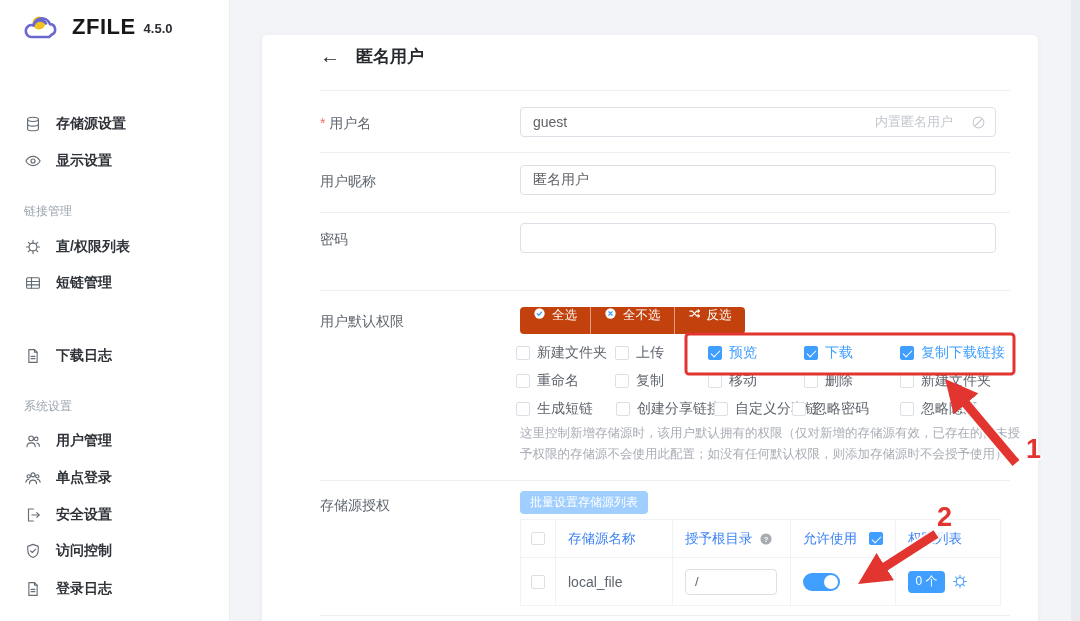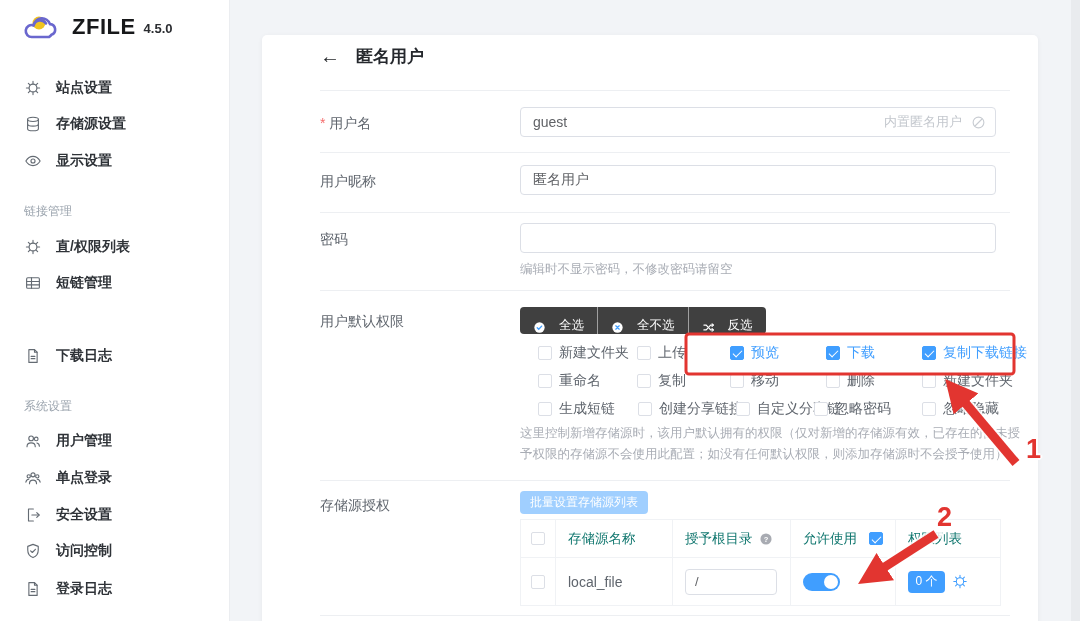--- a/index.html
+++ b/index.html
@@ -22,44 +22,44 @@
   .card { position:absolute; left:32px; top:35px; width:776px; height:640px; background:#fff; border-radius:5px; box-shadow:0 1px 5px rgba(0,0,0,.05); }
   .card-head { position:absolute; left:58px; top:10px; display:flex; align-items:center; gap:16px; }
   .back { font-size:20px; font-weight:700; color:#1d2024; cursor:pointer; }
   .page-title { font-size:17px; font-weight:700; color:#25282d; }
   .hr { position:absolute; left:58px; width:690px; height:1px; background:#edeff2; }
   .flabel { position:absolute; left:58px; font-size:14px; color:#5f656d; white-space:nowrap; }
   .req::before { content:"* "; color:#f56c6c; }
   .inp { position:absolute; left:258px; width:476px; height:30px; border:1px solid #dcdfe6; border-radius:4px; background:#fff; font-size:14px; color:#606266; padding:0 12px; font-family:inherit; outline:none; }
   .inp-wrap { position:absolute; left:258px; width:476px; height:30px; }
   .inp-wrap .inp { left:0; top:0; width:100%; }
-  .inp-suffix { position:absolute; right:10px; top:0; height:30px; display:flex; align-items:center; gap:9px; font-size:13px; color:#c3c7cd; pointer-events:none; }
+  .inp-suffix { position:absolute; right:10px; top:0; height:30px; display:flex; align-items:center; gap:18px; font-size:13px; color:#c3c7cd; pointer-events:none; }
   .help { position:absolute; left:258px; font-size:12.5px; color:#a9adb5; line-height:21px; }
 
   
   .btn-group { position:absolute; left:258px; top:272px; display:inline-flex; border-radius:4px; overflow:hidden; }
-  .pbtn { display:inline-flex; align-items:flex-end; gap:13px; height:27px; padding:0 13px; background:#404040; color:#fff; font-size:12.5px; border:none; cursor:pointer; font-family:inherit; }
+  .pbtn { display:inline-flex; align-items:flex-start; gap:6px; height:27px; padding:0 13px; background:#c2410c; color:#fff; font-size:12.5px; border:none; cursor:pointer; font-family:inherit; }
   .pbtn + .pbtn { border-left:1px solid rgba(255,255,255,.5); }
 
   
   .cb { position:relative; width:14px; height:14px; border:1px solid #dcdfe6; border-radius:2px; background:#fff; flex:0 0 14px; cursor:pointer; }
   .cb.checked { background:#409eff; border-color:#409eff; }
   .cb.checked::after { content:""; position:absolute; left:4px; top:1px; width:4px; height:8px; border:solid #fff; border-width:0 1.8px 1.8px 0; transform:rotate(45deg); }
-  .perm-row { position:absolute; left:276px; height:18px; width:500px;padding-left:14px; }
+  .perm-row { position:absolute; left:254px; height:18px; width:500px;padding-left:14px; }
   .perm-item { position:absolute; top:0; display:flex; align-items:center; gap:7px; font-size:14px; color:#5f656d; white-space:nowrap; cursor:pointer; }
   .perm-item.on { color:#409eff; }
   .perm-item.clip { max-width:104px; overflow:hidden; }
 
   
   .batch-btn { position:absolute; left:258px; top:456px; height:23px; padding:0 10px; background:#a0cfff; color:#fff; font-size:12px; border:none; border-radius:4px; cursor:pointer; font-family:inherit; }
   .stable { position:absolute; left:258px; top:484px; width:481px; border-top:1px solid #f0f2f5; }
   .trow { display:flex; border-bottom:1px solid #f0f2f5; }
   .tcell { border-right:1px solid #f0f2f5; display:flex; align-items:center; padding-left:12px; gap:6px; }
   .tcell:first-child { border-left:1px solid #f0f2f5; justify-content:center; padding-left:0; }
-  .thead .tcell { height:37px; font-size:13.5px; color:#0f766e; }
+  .thead .tcell { height:37px; font-size:13.5px; color:#3b82f6; }
   .tbody .tcell { height:47px; font-size:14px; color:#5f656d; }
   .c0{width:36px;} .c1{width:117px;} .c2{width:118px;} .c3{width:105px;gap:12px;} .c4{width:105px; border-right:1px solid #f0f2f5;}
   .mini-inp { width:92px; height:26px; border:1px solid #dcdfe6; border-radius:4px; font-size:13px; color:#606266; padding:0 9px; font-family:inherit; outline:none; }
   .switch { position:relative; width:37px; height:18px; border-radius:10px; background:#409eff; cursor:pointer; }
   .switch::after { content:""; position:absolute; right:2px; top:2px; width:14px; height:14px; border-radius:50%; background:#fff; }
   .count-badge { display:inline-flex; align-items:center; justify-content:center; min-width:37px; height:22px; background:#409eff; color:#fff; font-size:12px; border-radius:4px; cursor:pointer; }
   .cb.sm { width:13px; height:13px; }
   .cb.sm.checked::after { left:3.5px; top:0.5px; }
 
   
@@ -80,27 +80,20 @@
     <div class="logo">
       <svg width="42" height="30" viewBox="0 0 42 30">
         <circle cx="17" cy="11" r="6.5" fill="#f0c420"></circle>
         <path d="M10 25 a6 6 0 1 1 1.6-11.7 a8.5 8.5 0 0 1 16.4-1.2 a5.5 5.5 0 0 1 1.4 10.7 a6 6 0 0 1 -2.4 2.2 z" fill="none" stroke="#6a67ce" stroke-width="2.6" stroke-linejoin="round"></path>
         <path d="M11.5 13.5 a7 7 0 0 1 12.5 -2" fill="none" stroke="#6a67ce" stroke-width="2.6" stroke-linecap="round"></path>
       </svg>
       <span class="logo-name">ZFILE</span>
       <span class="logo-ver">4.5.0</span>
     </div>
 
-    <div class="nav-item" style="top:70px">
-      <svg class="nav-ic" viewBox="0 0 24 24">
-          <circle cx="12" cy="12" r="5.2"></circle>
-          <path d="M12 3.2v3M12 17.8v3M3.2 12h3M17.8 12h3M5.8 5.8l2.1 2.1M16.1 16.1l2.1 2.1M18.2 5.8l-2.1 2.1M7.9 16.1l-2.1 2.1"></path>
-        </svg>
-      <span>站点设置</span>
-    </div>
     <div class="nav-item" style="top:106px">
       <svg class="nav-ic" viewBox="0 0 24 24">
           <ellipse cx="12" cy="5.8" rx="7.2" ry="2.8"></ellipse>
           <path d="M4.8 5.8v6.2c0 1.55 3.2 2.8 7.2 2.8s7.2-1.25 7.2-2.8V5.8"></path>
           <path d="M4.8 12v6.2c0 1.55 3.2 2.8 7.2 2.8s7.2-1.25 7.2-2.8V12"></path>
         </svg>
       <span>存储源设置</span>
     </div>
     <div class="nav-item" style="top:143px">
       <svg class="nav-ic" viewBox="0 0 24 24">
@@ -206,21 +199,20 @@
         </span>
       </div>
       <div class="hr" style="top:117px"></div>
 
       <label class="flabel" style="top:138px">用户昵称</label>
       <input class="inp" style="top: 130px;" type="text" value="匿名用户">
       <div class="hr" style="top:177px"></div>
 
       <label class="flabel" style="top:196px">密码</label>
       <input class="inp" style="top: 188px;" type="password" value="">
-      <div class="help" style="top:224px">编辑时不显示密码，不修改密码请留空</div>
       <div class="hr" style="top:255px"></div>
 
       <label class="flabel" style="top:278px">用户默认权限</label>
       <div class="btn-group">
         <button class="pbtn">
           <svg width="13" height="13" viewBox="0 0 24 24">
               <circle cx="12" cy="12" r="9.5" fill="#fff"></circle>
               <path d="M7.8 12.4l2.8 2.8 5.4-5.8" fill="none" stroke="#409eff" stroke-width="2.4" stroke-linecap="round"></path>
             </svg>
           <span>全选</span>

